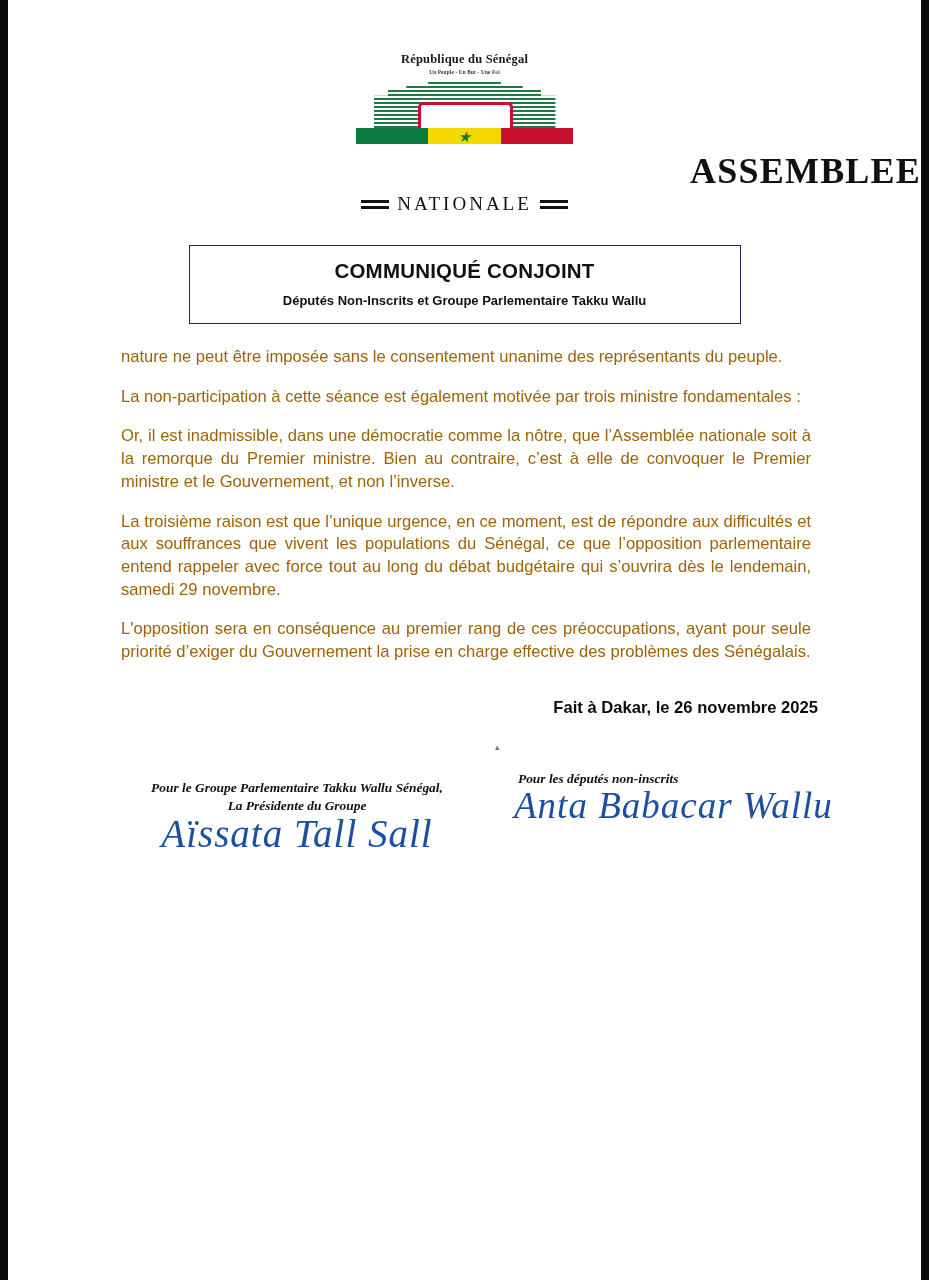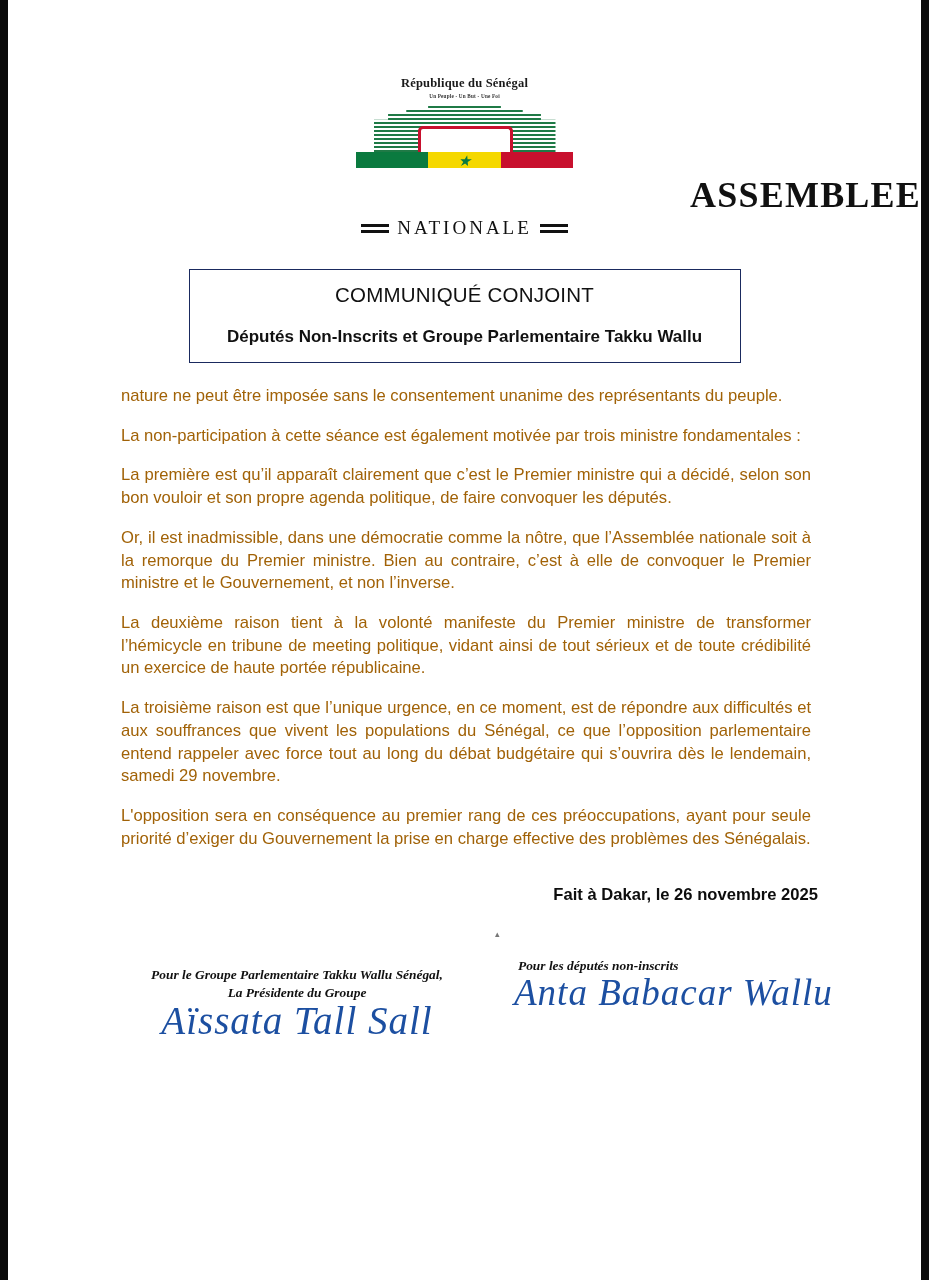--- a/index.html
+++ b/index.html
@@ -17,21 +17,21 @@
     position: absolute;
     left: 8px;
     top: 0;
     width: 913px;
     height: 1280px;
     background: #ffffff;
   }
   
   .letterhead {
     text-align: center;
-    padding-top: 76px;
+    padding-top: 52px;
   }
   .rep-line {
     font-family: "Liberation Serif", serif;
     font-size: 12.5px;
     font-weight: bold;
     letter-spacing: 0.2px;
     color: #1a1a1a;
   }
   .motto-line {
     font-family: "Liberation Serif", serif;
@@ -124,27 +124,27 @@
   .title-box {
     margin: 30px auto 0;
     width: 552px;
     border: 1.6px solid #1a2a5e;
     padding: 13px 10px 15px;
     text-align: center;
     box-sizing: border-box;
   }
   .title-main {
     font-size: 20.5px;
-    font-weight: normal;
+    font-weight: bold;
     color: #111;
     letter-spacing: 0.2px;
   }
   .title-sub {
-    margin-top: 20px;
-    font-size: 17px;
+    margin-top: 10px;
+    font-size: 13px;
     font-weight: bold;
     color: #111;
   }
   
   .body-text {
     margin: 22px 110px 0 113px;
   }
   .body-text p {
     margin: 0 0 17px 0;
     font-size: 16.6px;
@@ -225,23 +225,21 @@
   </div>
 
   <div class="title-box">
     <div class="title-main">COMMUNIQUÉ CONJOINT</div>
     <div class="title-sub">Députés Non-Inscrits et Groupe Parlementaire Takku Wallu</div>
   </div>
 
   <div class="body-text">
     <p>nature ne peut être imposée sans le consentement unanime des représentants du peuple.</p>
     <p>La non-participation à cette séance est également motivée par trois ministre fondamentales :</p>
-    <p>La première est qu’il apparaît clairement que c’est le Premier ministre qui a décidé, selon son bon vouloir et son propre agenda politique, de faire convoquer les députés.</p>
     <p>Or, il est inadmissible, dans une démocratie comme la nôtre, que l’Assemblée nationale soit à la remorque du Premier ministre. Bien au contraire, c’est à elle de convoquer le Premier ministre et le Gouvernement, et non l’inverse.</p>
-    <p>La deuxième raison tient à la volonté manifeste du Premier ministre de transformer l’hémicycle en tribune de meeting politique, vidant ainsi de tout sérieux et de toute crédibilité un exercice de haute portée républicaine.</p>
     <p>La troisième raison est que l’unique urgence, en ce moment, est de répondre aux difficultés et aux souffrances que vivent les populations du Sénégal, ce que l’opposition parlementaire entend rappeler avec force tout au long du débat budgétaire qui s’ouvrira dès le lendemain, samedi 29 novembre.</p>
     <p>L'opposition sera en conséquence au premier rang de ces préoccupations, ayant pour seule priorité d’exiger du Gouvernement la prise en charge effective des problèmes des Sénégalais.</p>
   </div>
 
   <div class="date-line">Fait à Dakar, le 26 novembre 2025</div>
 
   <div class="signatures">
     <span class="tick">▴</span>
 
     <div class="sig-block sig-left">

